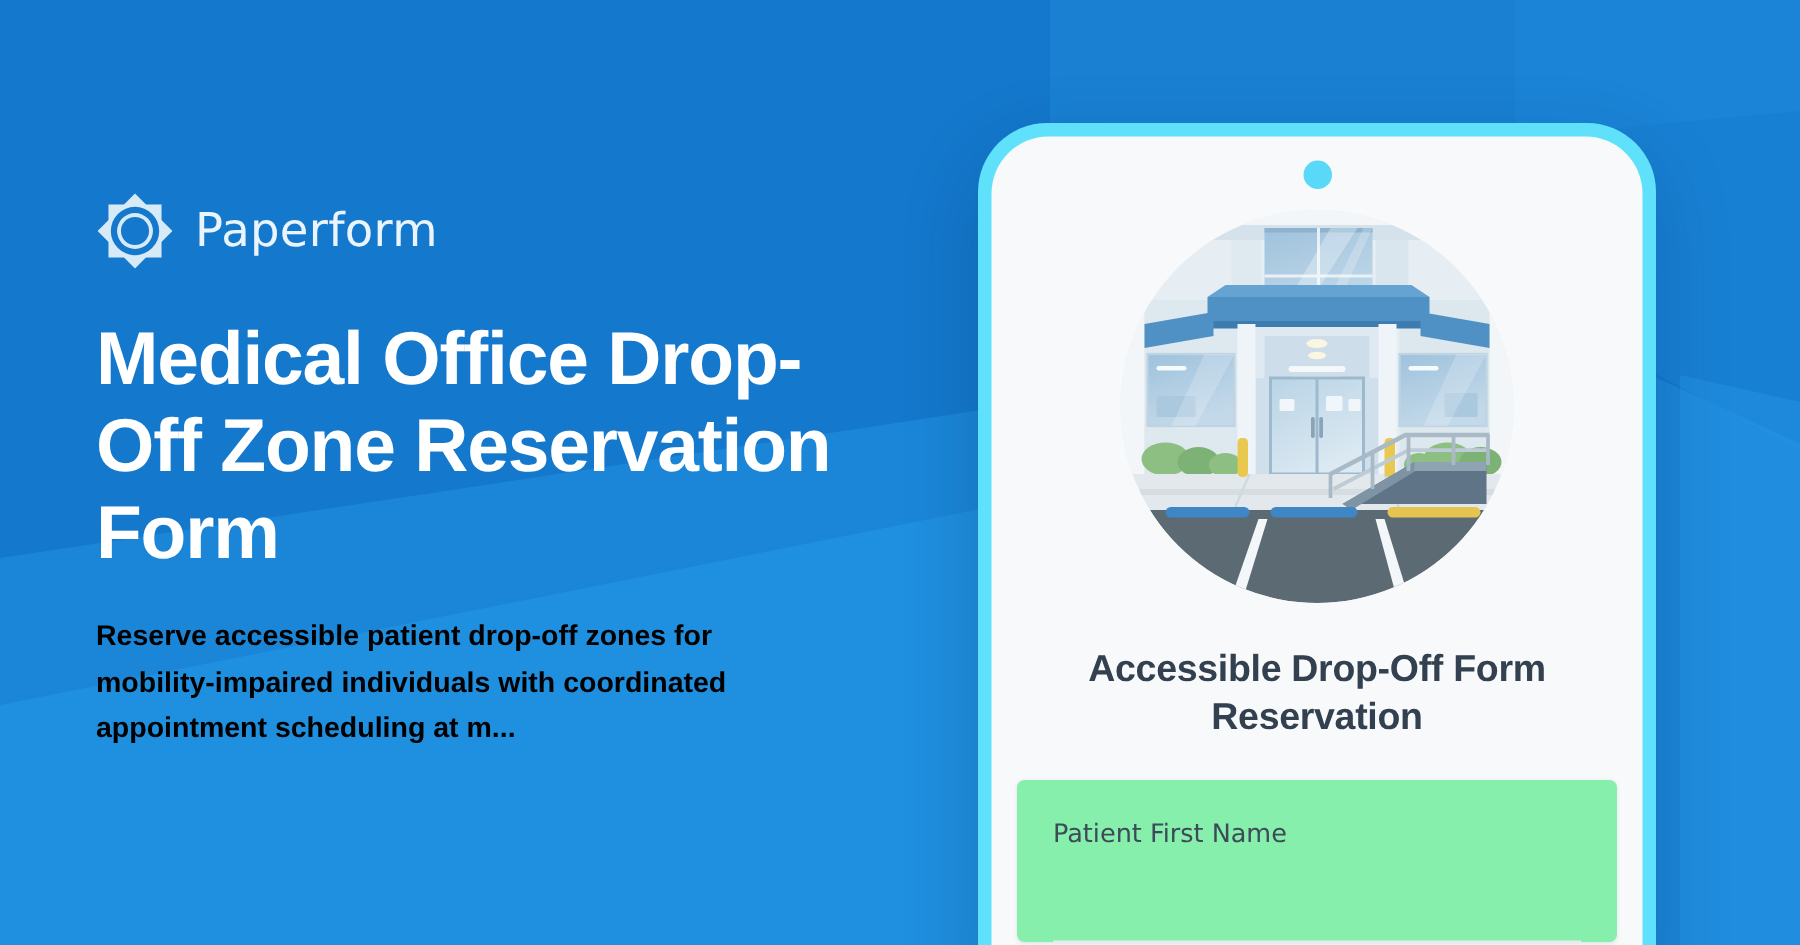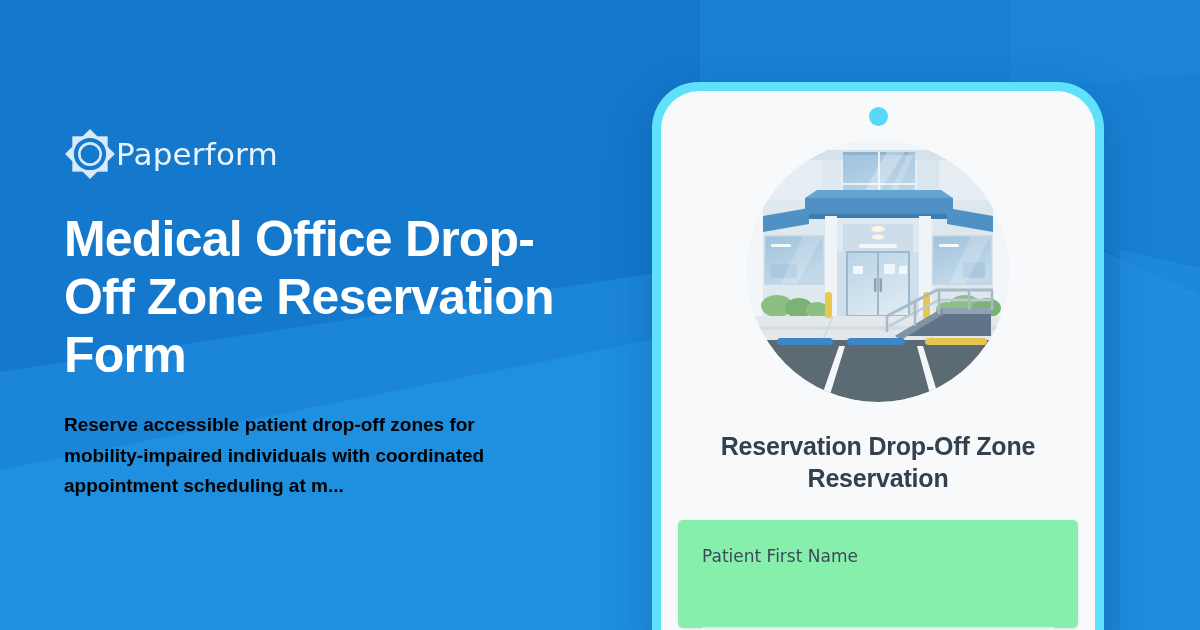--- a/index.html
+++ b/index.html
@@ -21,20 +21,21 @@
     width:560px; height:630px;
     z-index:5;
     display:flex;
     flex-direction:column;
     justify-content:center;
   }
 
   .brand {
     display:flex;
     align-items:center;
+    gap:14px;
     margin-bottom:30px;
   }
   .brand-mark { width:52px; height:52px; flex:0 0 52px; display:block; }
   .brand-name {
     font-size:31px;
     letter-spacing:0.2px;
     color:#e9f4fd;
     font-weight:400;
     font-family:"DejaVu Sans", sans-serif;
   }
@@ -287,21 +288,21 @@
           <rect x="30" y="198" width="56" height="7" rx="3.5" fill="#3f86c6"></rect>
           <rect x="100" y="198" width="58" height="7" rx="3.5" fill="#3f86c6"></rect>
           <rect x="178" y="198" width="62" height="7" rx="3.5" fill="#e5c452"></rect>
 
           <path d="M92 206 L98 206 L82 258 L74 258 Z" fill="#f4f7f9"></path>
           <path d="M170 206 L176 206 L192 258 L184 258 Z" fill="#f4f7f9"></path>
         </g>
       </svg>
     </div>
 
-    <div class="form-title">Reservation Drop-Off Zone Reservation</div>
+    <div class="form-title">Accessible Drop-Off Form Reservation</div>
 
     <div class="field-card">
       <div class="field-label">Patient First Name</div>
       <div class="field-input" placeholder=""></div>
     </div>
 
   </div>
 </div>
 
 </body></html>

